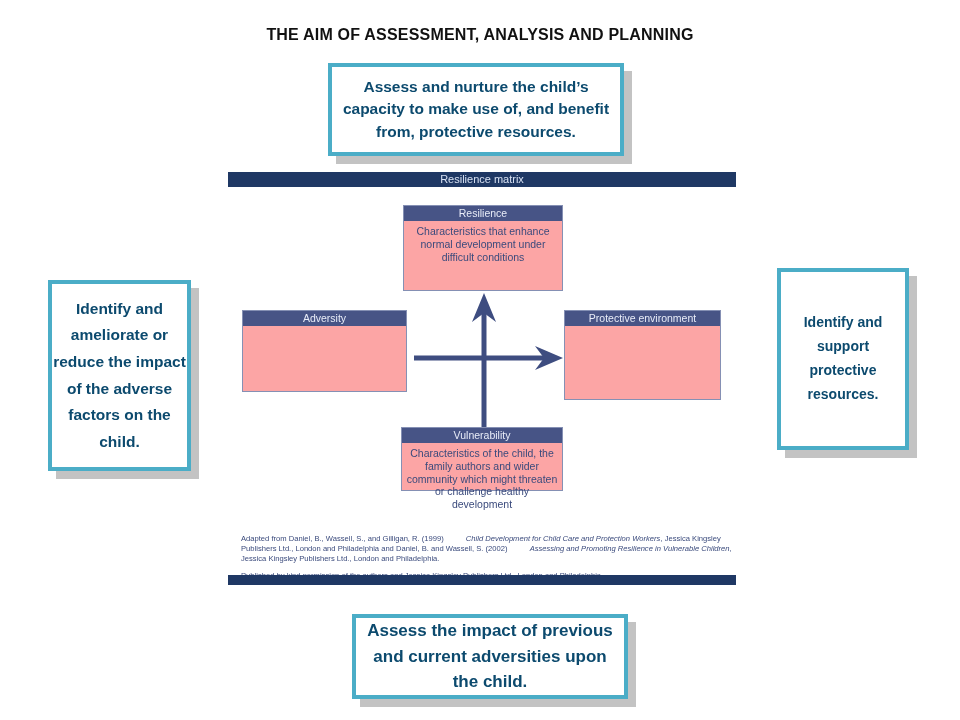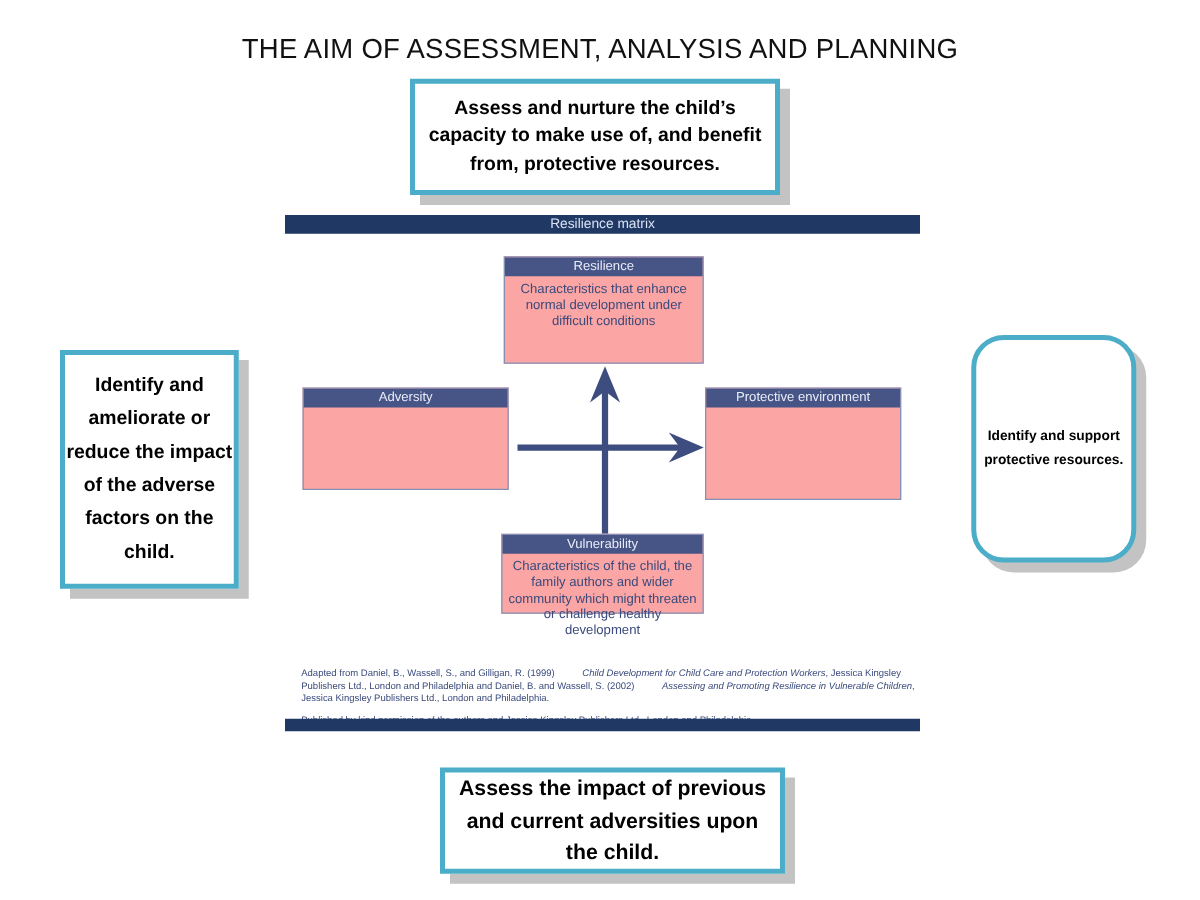--- a/index.html
+++ b/index.html
@@ -7,42 +7,42 @@
   body {
     position: relative;
     background: #ffffff;
     font-family: "Liberation Sans", sans-serif;
     overflow: hidden;
   }
   .page-title {
     position: absolute;
     top: 26px; left: 0; width: 100%;
     text-align: center;
-    font-size: 22px;
-    font-weight: normal;
+    font-size: 16px;
+    font-weight: bold;
     color: #111111;
     letter-spacing: 0.2px;
   }
   
   .callout {
     position: absolute;
     background: #ffffff;
     border: 4px solid #4badc7;
     box-shadow: 8px 8px 0 #c3c3c3;
     display: flex;
     align-items: center;
     justify-content: center;
     text-align: center;
     font-weight: bold;
-    color: #000000;
+    color: #0c4a6e;
     padding: 4px 10px;
   }
   .callout-top    { left: 328px; top: 63px;  width: 296px; height: 93px;  font-size: 15.5px; line-height: 1.45; }
   .callout-left   { left: 48px;  top: 280px; width: 143px; height: 191px; font-size: 15.5px; line-height: 1.72; padding: 4px 0; }
-  .callout-right  { left: 777px; top: 268px; width: 132px; height: 182px; font-size: 11px; line-height: 1.7;  padding: 4px 6px; border-radius: 26px; }
+  .callout-right  { left: 777px; top: 268px; width: 132px; height: 182px; font-size: 14px; line-height: 1.7;  padding: 4px 6px; }
   .callout-bottom { left: 352px; top: 614px; width: 276px; height: 85px;  font-size: 17px; line-height: 1.5; }
 
   
   .matrix {
     position: absolute;
     left: 228px; top: 170px;
     width: 508px; height: 417px;
     background: #ffffff;
   }
   .matrix-header-bar {

